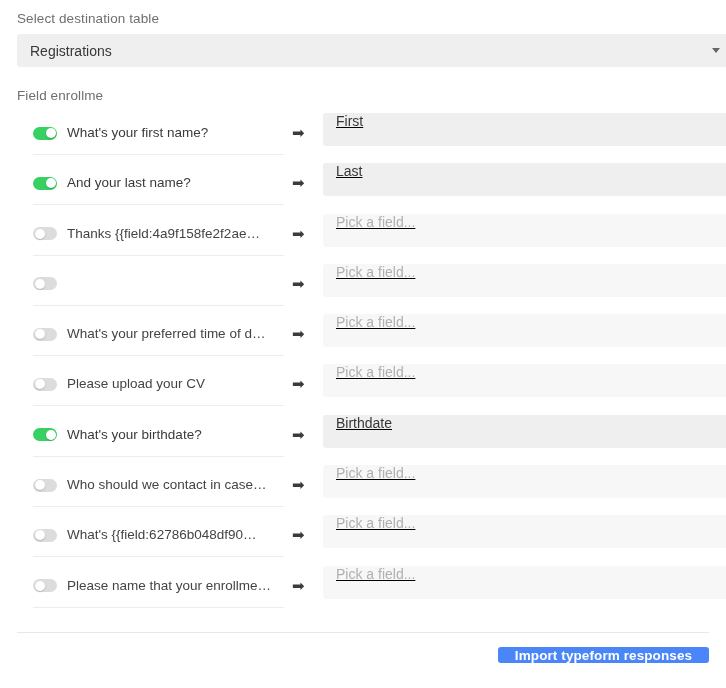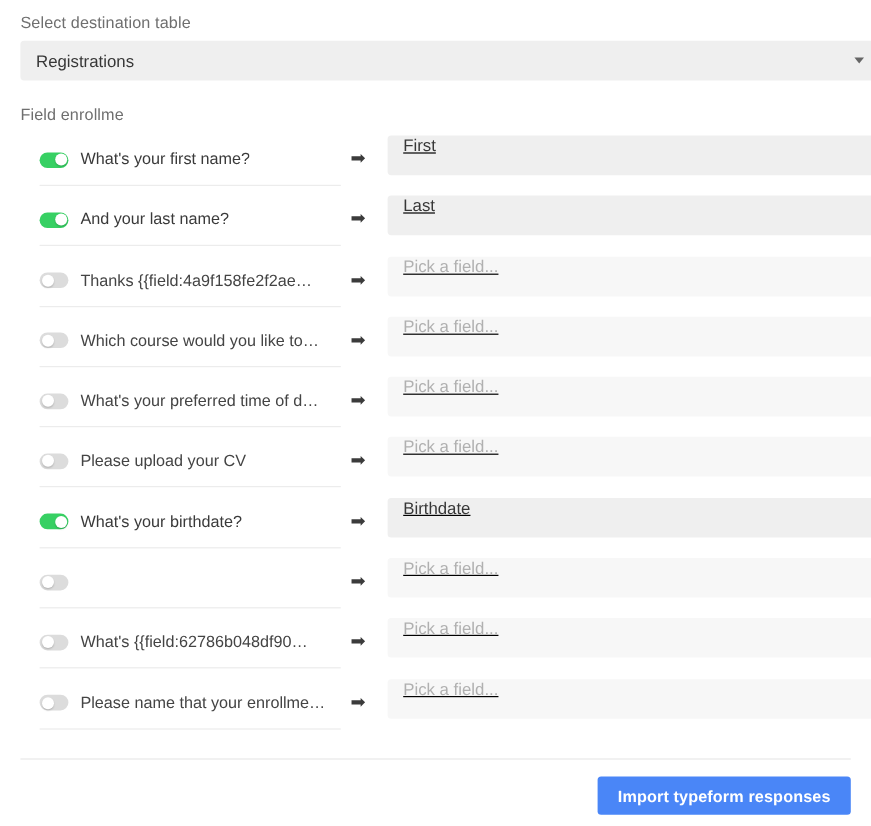--- a/index.html
+++ b/index.html
@@ -165,21 +165,21 @@
     top: 632px;
     width: 692px;
     height: 1px;
     background: #e8e8e8;
   }
   .primary-button {
     position: absolute;
     left: 498px;
     top: 647px;
     width: 211px;
-    height: 32px;
+    height: 16px;
     background: #4a86f7;
     color: #ffffff;
     border: none;
     border-radius: 3px;
     font-family: "Liberation Sans", sans-serif;
     font-size: 13.5px;
     font-weight: bold;
     letter-spacing: 0.1px;
     cursor: pointer;
   }
@@ -236,21 +236,20 @@
         <div class="dest-select empty">
           <span class="value">Pick a field...</span>
           <span class="caret muted"></span>
         </div>
       </div>
       <div class="map-row off">
         <div class="row-left">
           <div class="toggle">
             <span class="knob"></span>
           </div>
-          <span class="field-name">Which course would you like to…</span>
         </div>
         <span class="arrow-icon">➡</span>
         <div class="dest-select empty">
           <span class="value">Pick a field...</span>
           <span class="caret muted"></span>
         </div>
       </div>
       <div class="map-row off">
         <div class="row-left">
           <div class="toggle">
@@ -288,20 +287,21 @@
         <div class="dest-select">
           <span class="value">Birthdate</span>
           <span class="caret"></span>
         </div>
       </div>
       <div class="map-row off">
         <div class="row-left">
           <div class="toggle">
             <span class="knob"></span>
           </div>
+          <span class="field-name">Who should we contact in case…</span>
         </div>
         <span class="arrow-icon">➡</span>
         <div class="dest-select empty">
           <span class="value">Pick a field...</span>
           <span class="caret muted"></span>
         </div>
       </div>
       <div class="map-row off">
         <div class="row-left">
           <div class="toggle">

